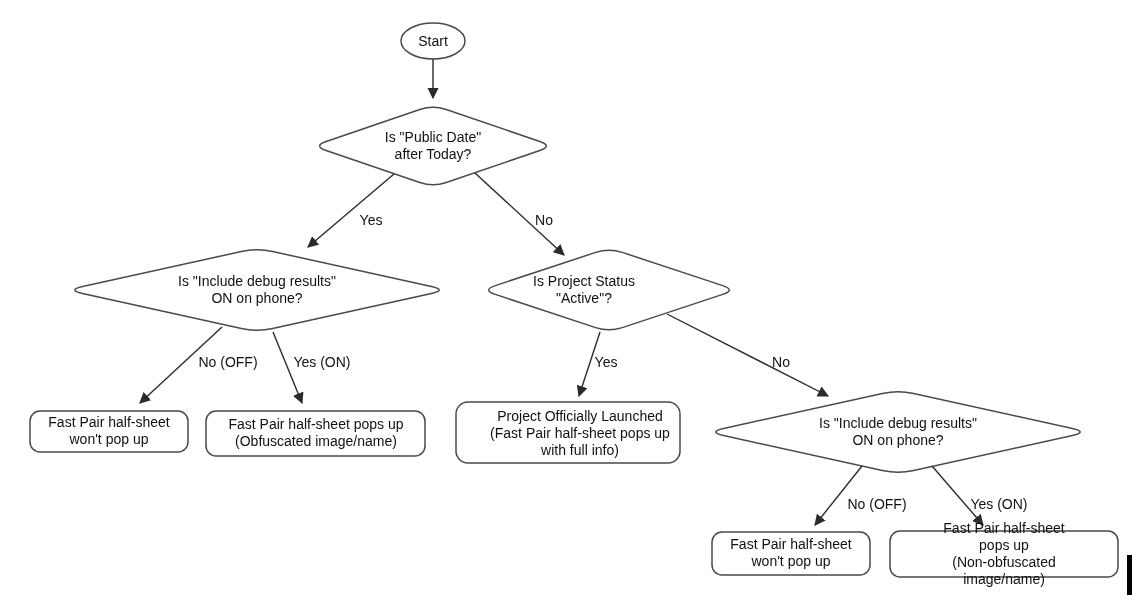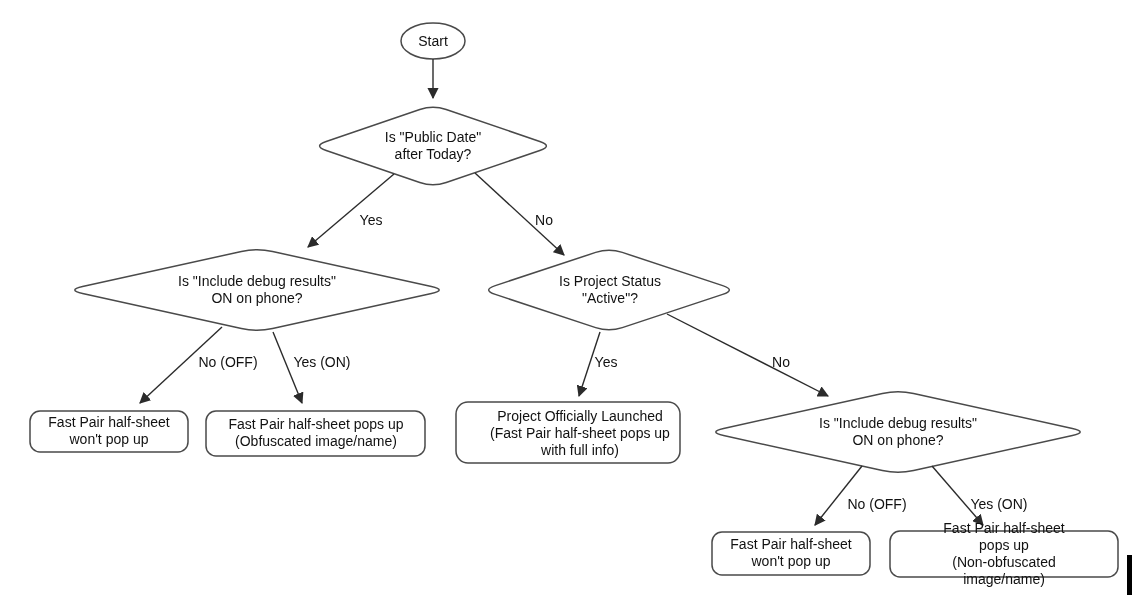--- a/index.html
+++ b/index.html
@@ -89,21 +89,21 @@
     <line class="edge" x1="667" y1="314" x2="828" y2="396" marker-end="url(#arrowhead)"></line>
     <line class="edge" x1="862" y1="466" x2="815" y2="525" marker-end="url(#arrowhead)"></line>
     <line class="edge" x1="932" y1="466" x2="983" y2="525" marker-end="url(#arrowhead)"></line>
   </svg>
 
   <div class="node-label" style="left:433px; top:41px;">Start</div>
   <div class="node-label" style="left:433px; top:146px;">Is "Public Date"
 after Today?</div>
   <div class="node-label" style="left:257px; top:290px;">Is "Include debug results"
 ON on phone?</div>
-  <div class="node-label" style="left:610px; top:290px;">Is Project Status
+  <div class="node-label" style="left:584px; top:290px;">Is Project Status
 "Active"?</div>
   <div class="node-label" style="left:898px; top:432px;">Is "Include debug results"
 ON on phone?</div>
   <div class="node-label" style="left:109px; top:431px;">Fast Pair half-sheet
 won't pop up</div>
   <div class="node-label" style="left:316px; top:433px;">Fast Pair half-sheet pops up
 (Obfuscated image/name)</div>
   <div class="node-label" style="left:580px; top:433px;">Project Officially Launched
 (Fast Pair half-sheet pops up
 with full info)</div>

